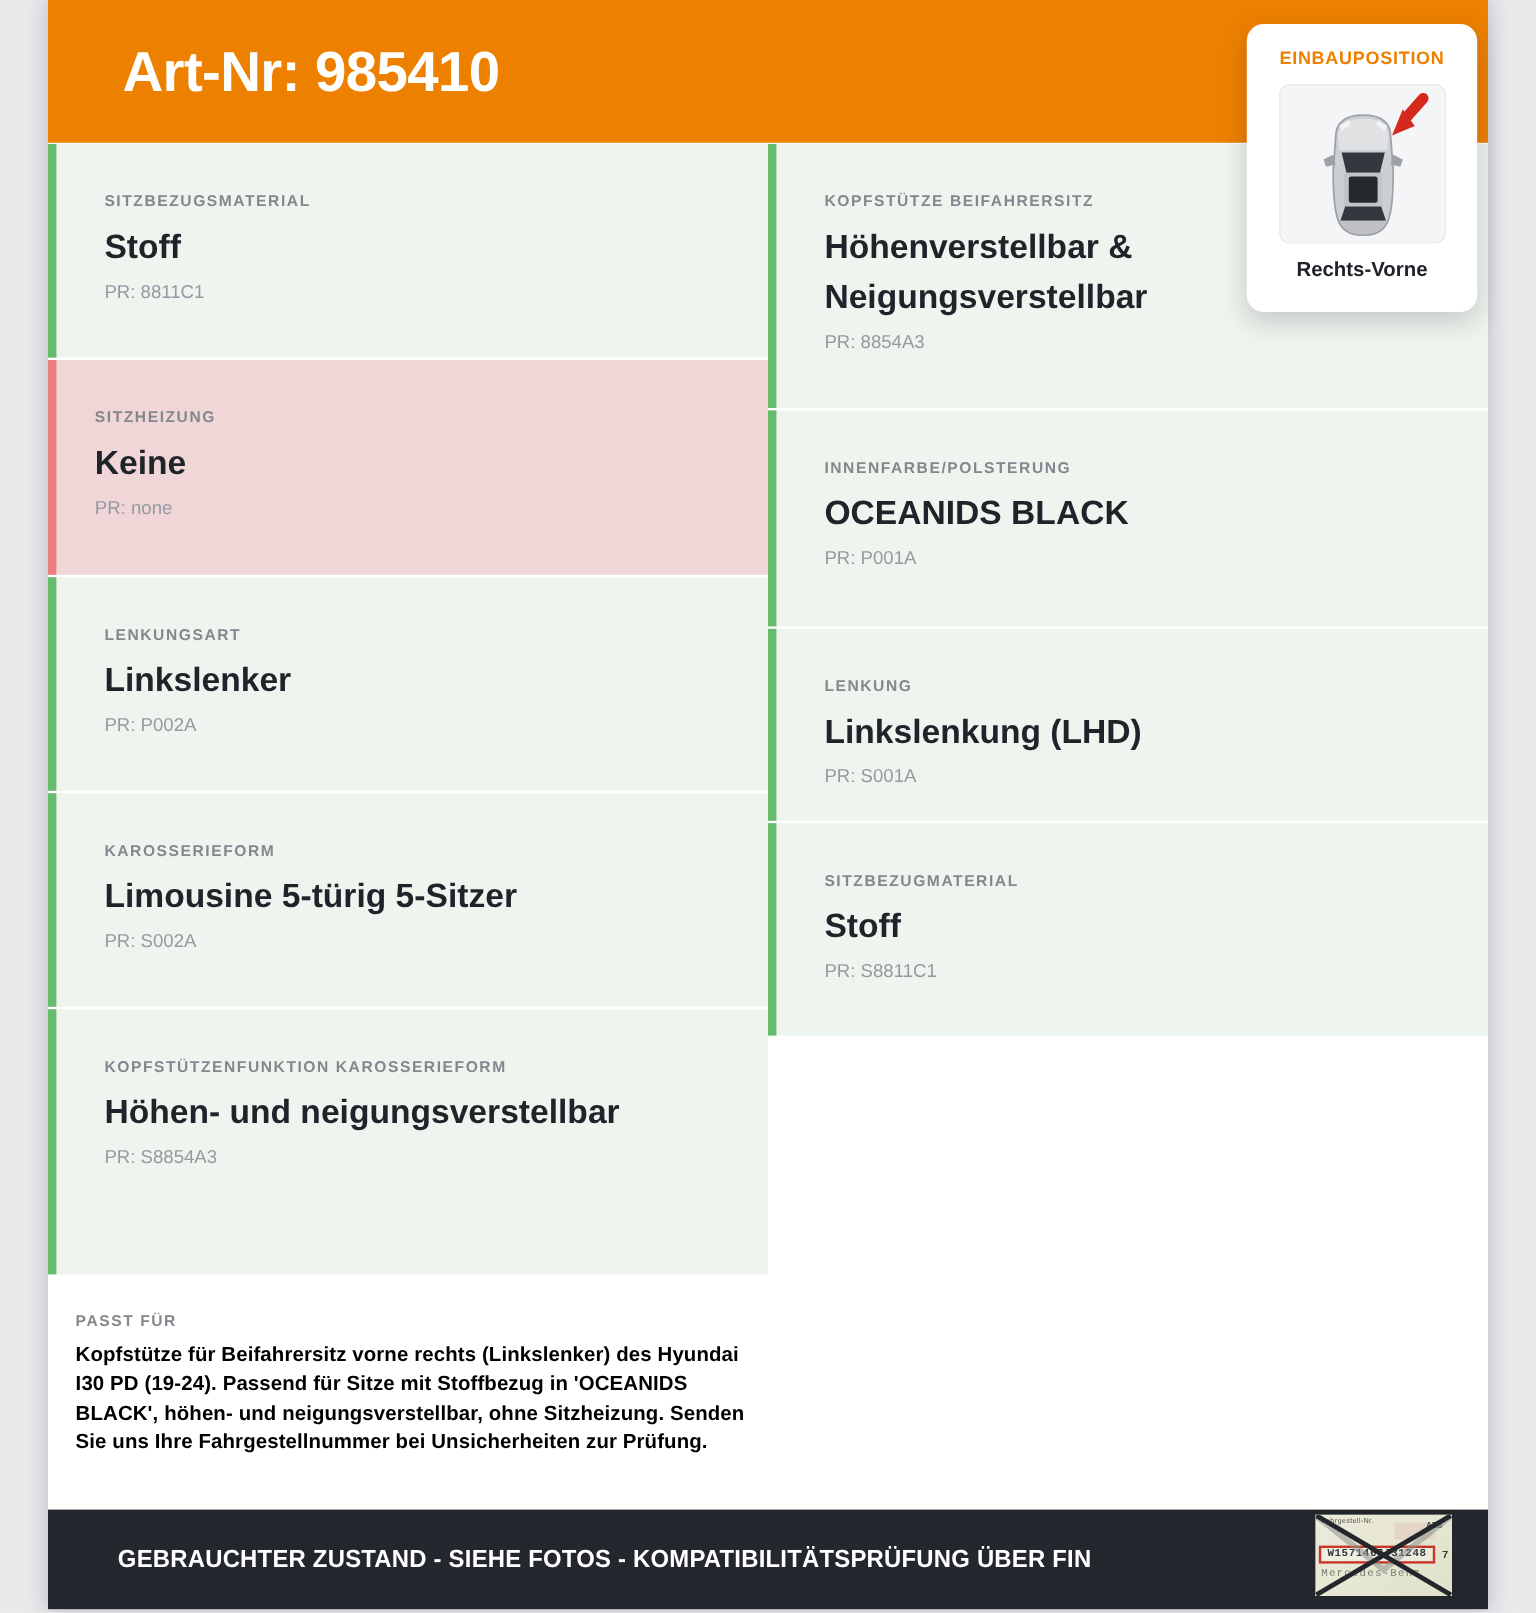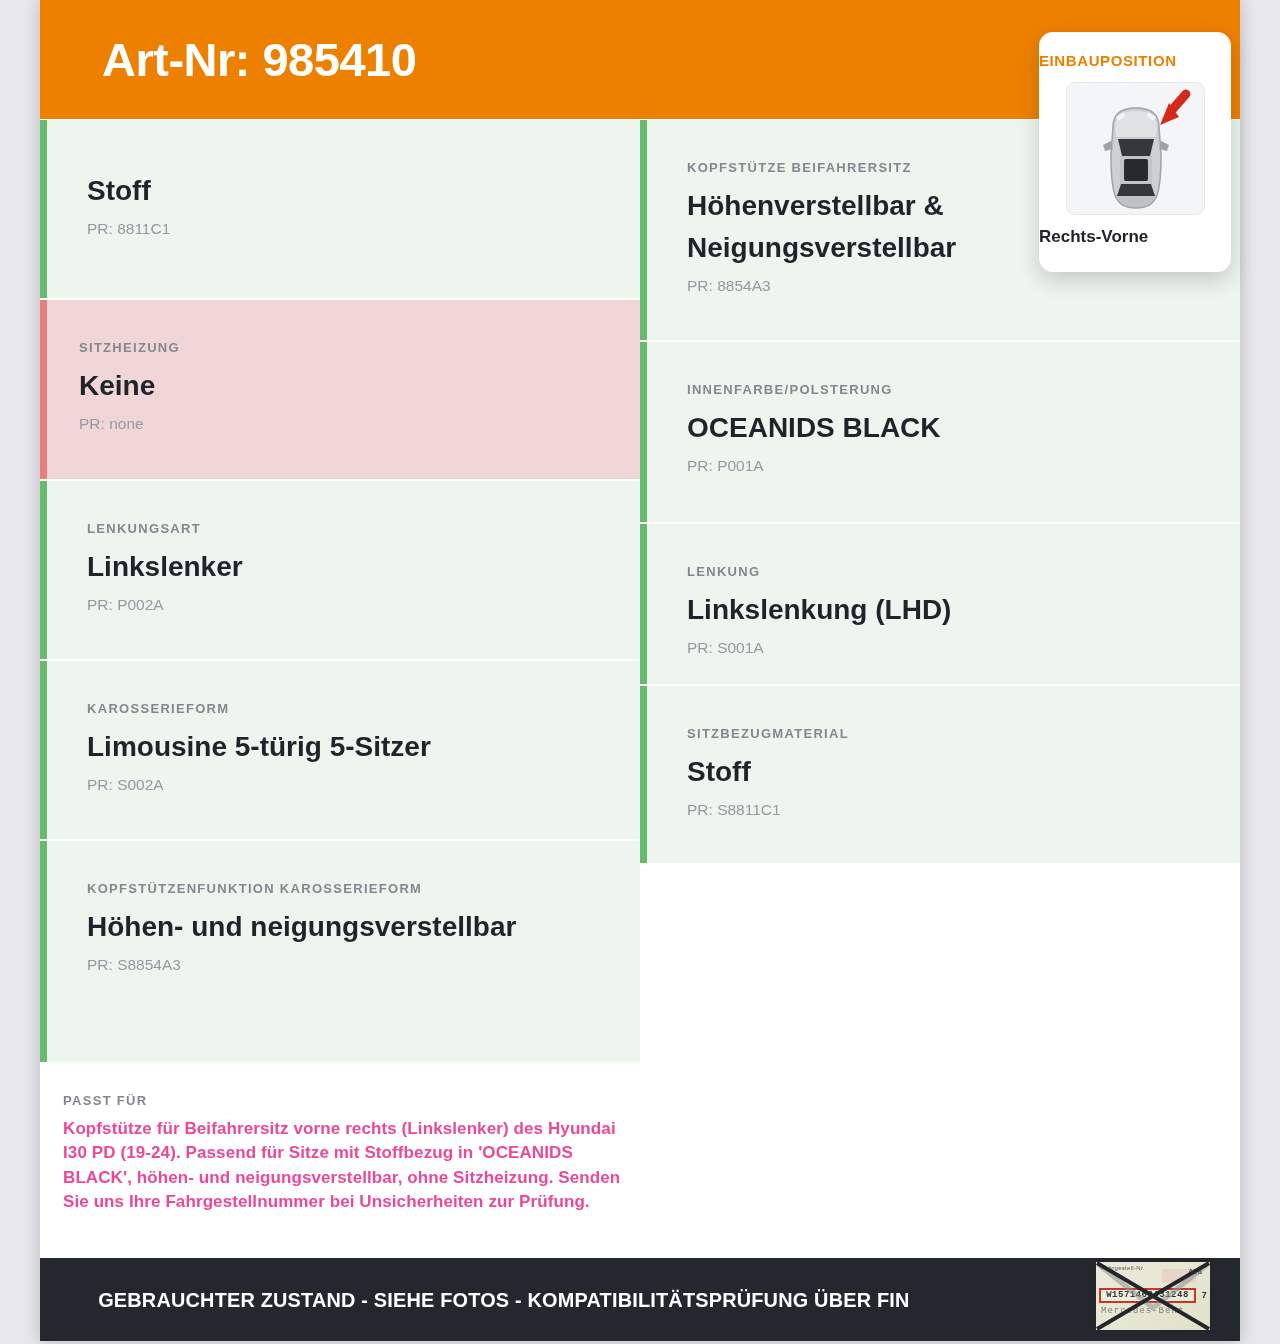--- a/index.html
+++ b/index.html
@@ -25,26 +25,26 @@
   .card .label { font-size:13px; font-weight:bold; color:#83888f; letter-spacing:1.3px; }
   .card .value { font-size:28px; font-weight:bold; color:#1f242b; line-height:1.5; margin-top:10px; }
   .card .pr    { font-size:15.5px; color:#949aa2; margin-top:8px; }
 
   .lc1{height:178px;} .lc2{height:179px;} .lc3{height:178px;} .lc4{height:178px;} .lc5{height:221px; margin-bottom:3px;}
   .rc1{height:220px;} .rc2{height:180px;} .rc3{height:160px;} .rc4{height:177px; margin-bottom:0;}
 
   
   .passt-card { background:#ffffff; height:191px; padding:28px 36px 0 23px; margin-bottom:0; border-left:none; }
   .passt-card .label { font-size:13px; font-weight:bold; color:#83888f; letter-spacing:1.3px; }
-  .passt-card .body  { margin-top:9px; width:566px; font-size:17px; font-weight:bold; color:#ec4899;
+  .passt-card .body  { margin-top:9px; width:566px; font-size:17px; font-weight:bold; color:#000000;
                        line-height:1.44; letter-spacing:0.1px; }
 
   
-  .einbau-card { position:absolute; left:1039px; top:32px; width:192px; height:240px; background:#ffffff;
-                 border-radius:14px; box-shadow:0 8px 22px rgba(30,30,50,.20); z-index:5; 
+  .einbau-card { position:absolute; left:1039px; top:20px; width:192px; height:240px; background:#ffffff;
+                 border-radius:14px; box-shadow:0 8px 22px rgba(30,30,50,.20); z-index:5; text-align:center;
                  padding-top:20px; }
   .einbau-title { font-size:15px; font-weight:bold; color:#ee8000; letter-spacing:0.6px; }
   .einbau-imgbox { width:139px; height:133px; margin:13px auto 0; background:#f4f5f7;
                    border:1px solid #e6e8ec; border-radius:9px; overflow:hidden; }
   .einbau-pos { margin-top:12px; font-size:17px; font-weight:bold; color:#20242a; }
 
   
   .footer { position:absolute; left:40px; top:1258px; width:1200px; height:83px; background:#24282e; }
   .footer-text { color:#ffffff; font-size:20.5px; font-weight:bold; letter-spacing:0.2px; line-height:83px;
                  padding-left:60px; white-space:nowrap; transform:scaleX(.97); transform-origin:left center; }
@@ -71,20 +71,21 @@
 
 <div class="page">
   <div class="content-bg"></div>
 
   <div class="header">
     <h1>Art-Nr: 985410</h1>
   </div>
 
   <div class="col col-left">
     <div class="card lc1">
+      <div class="label">SITZBEZUGSMATERIAL</div>
       <div class="value">Stoff</div>
       <div class="pr">PR: 8811C1</div>
     </div>
     <div class="card warn lc2">
       <div class="label">SITZHEIZUNG</div>
       <div class="value">Keine</div>
       <div class="pr">PR: none</div>
     </div>
     <div class="card lc3">
       <div class="label">LENKUNGSART</div>

